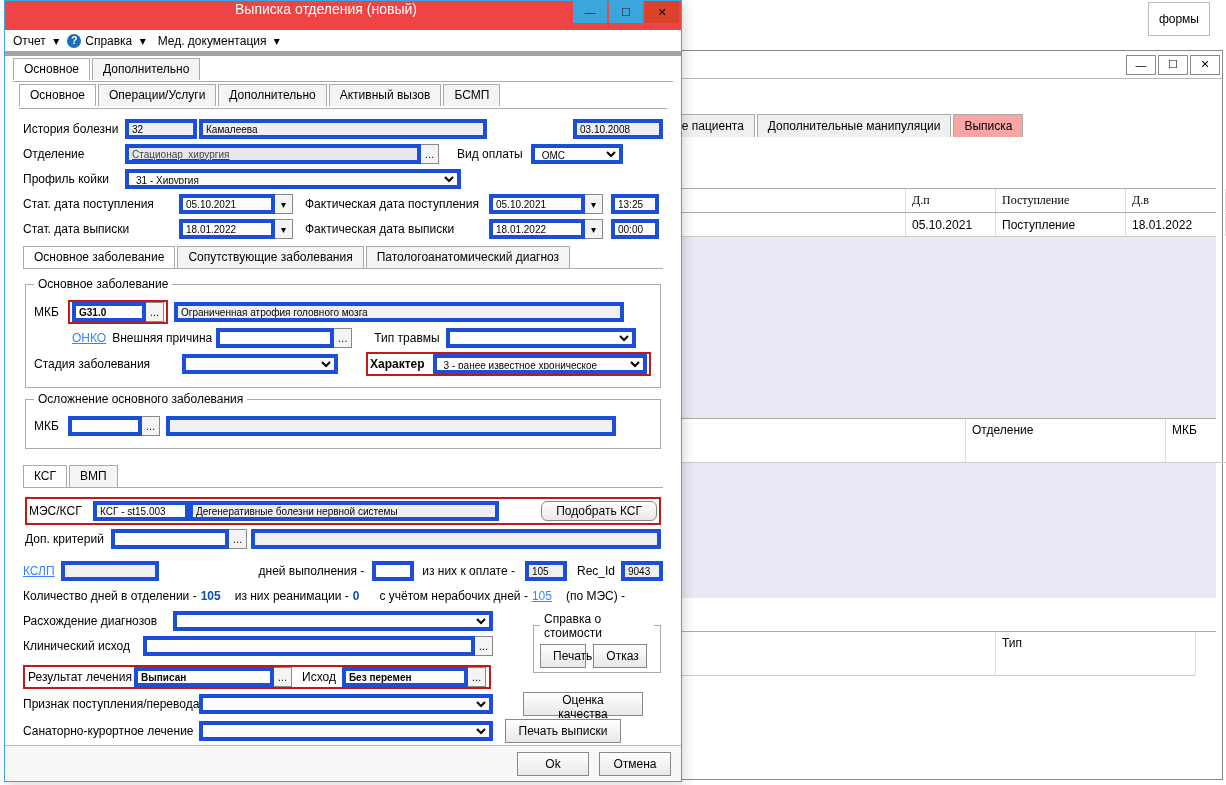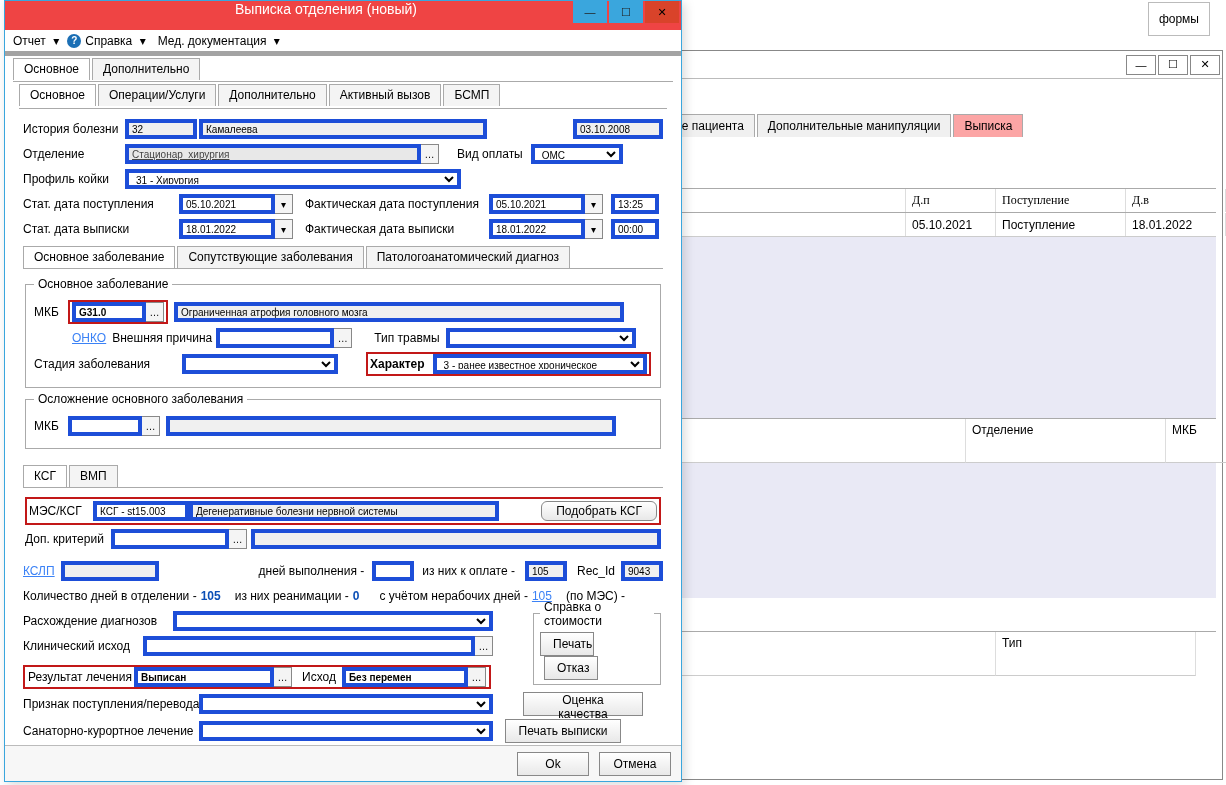--- a/index.html
+++ b/index.html
@@ -468,21 +468,21 @@
         <select class="sel" style="width:320px"><option></option></select>
       </div>
       <div class="row">
         <span class="lbl" style="width:120px">Клинический исход</span>
         <div class="picker">
             <input class="tb" style="width: 332px;">
             <div class="picker-btn">…</div>
           </div>
         <fieldset class="group" style="position:absolute;right:20px;margin-top:-4px;padding:4px 6px;width:128px">
           <legend>Справка о стоимости</legend>
-          <button class="btn" style="width:54px">Печать</button>
+          <button class="btn" style="width:46px">Печать</button>
           <button class="btn" style="width:54px;margin-left:4px">Отказ</button>
         </fieldset>
       </div>
       <div class="row" style="margin-top:8px">
         <span class="red-wrap" style="padding:0 3px">
           <span class="lbl" style="width:106px">Результат лечения</span>
           <input class="tb bold" style="width: 140px;" value="Выписан">
           <div class="picker-btn">…</div>
           <span class="lbl" style="margin:0 6px 0 10px">Исход</span>
           <input class="tb bold" style="width: 126px;" value="Без перемен">

